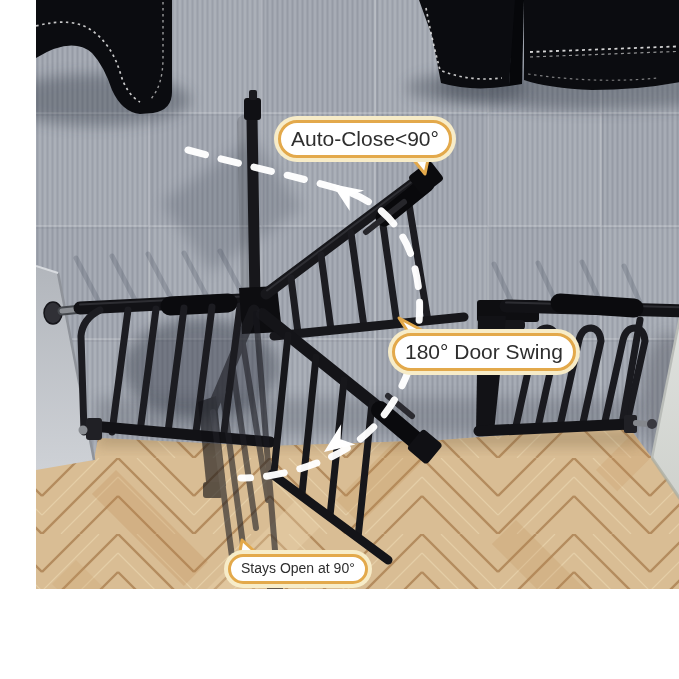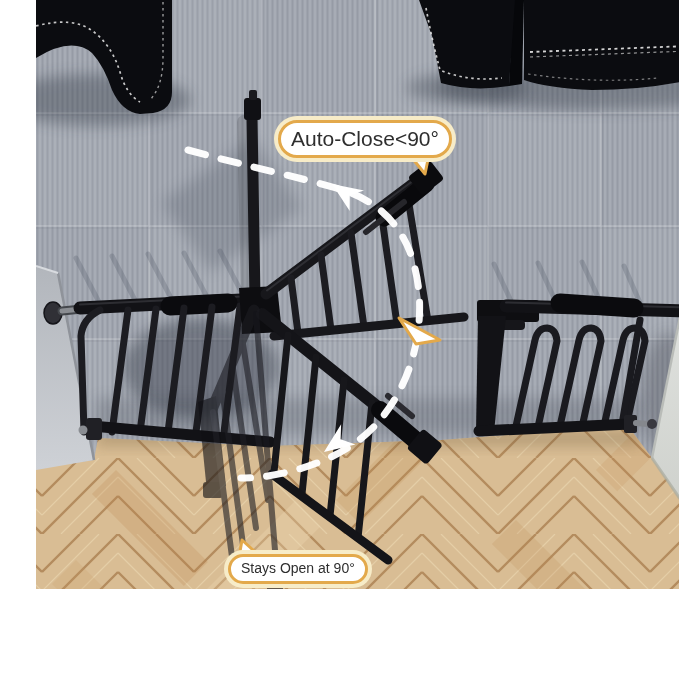--- a/index.html
+++ b/index.html
@@ -233,14 +233,15 @@
   </g>
 
   <g stroke-linejoin="round">
     <polygon points="368,148 394,150 389,174" fill="#ffffff" stroke="#e3a94b" stroke-width="3"></polygon>
     <polygon points="363,318 404,340 380,344" fill="#ffffff" stroke="#e3a94b" stroke-width="3"></polygon>
     <polygon points="206,540 230,562 202,563" fill="#ffffff" stroke="#e3a94b" stroke-width="3"></polygon>
   </g>
 </svg>
 
   <div class="bubble" id="bubble-auto-close">Auto-Close&lt;90°</div>
+  <div class="bubble" id="bubble-door-swing">180° Door Swing</div>
   <div class="bubble" id="bubble-stays-open">Stays Open at 90°</div>
 </div>
 
 </body></html>

